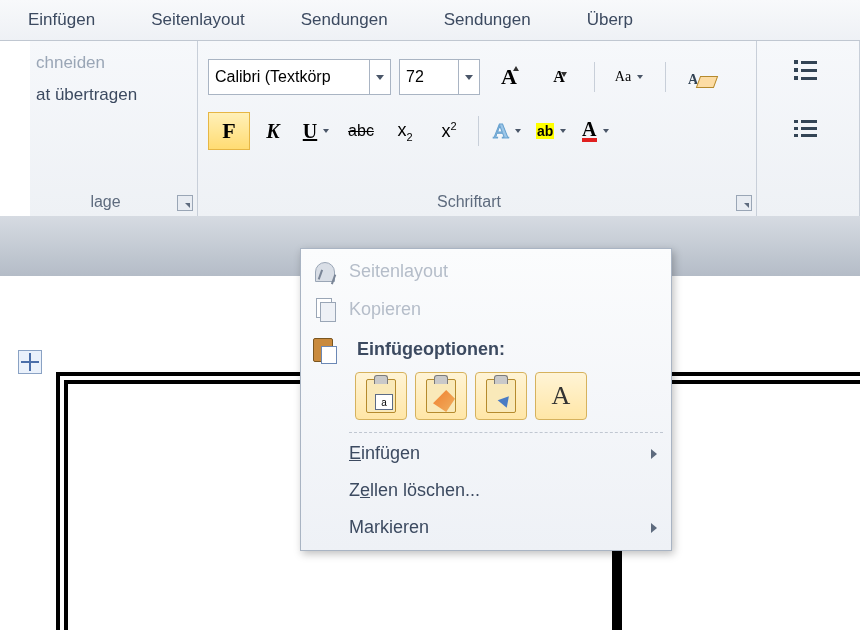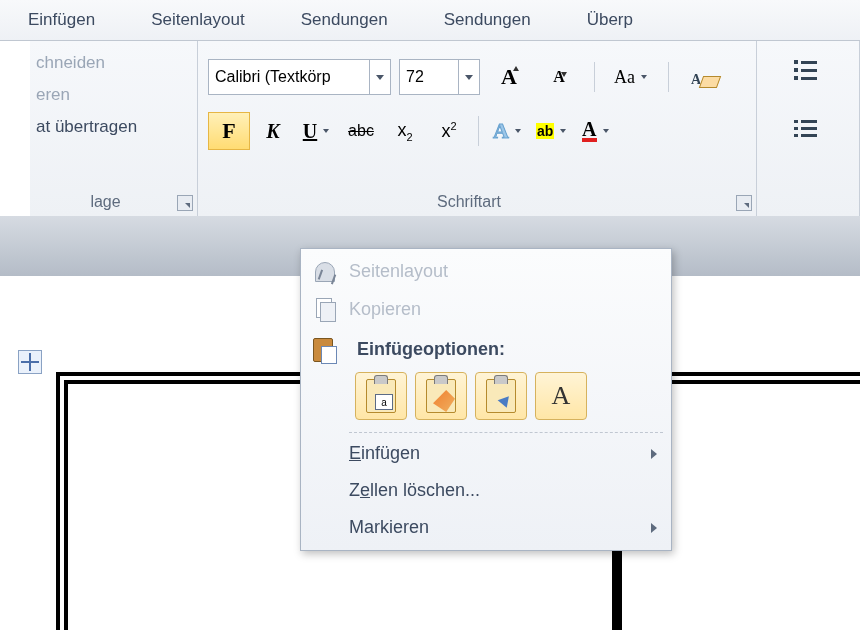--- a/index.html
+++ b/index.html
@@ -151,21 +151,21 @@
     position: relative;
   }
   .grow-a::after { content: ""; position:absolute; right:-2px; top:2px; border-left:3px solid transparent;border-right:3px solid transparent;border-bottom:5px solid #333;}
   .shrink-a {
     font-family: "Times New Roman", serif;
     font-size: 16px;
     font-weight: bold;
     position: relative;
   }
   .shrink-a::after { content:""; position:absolute; right:-2px; top:4px; border-left:3px solid transparent;border-right:3px solid transparent;border-top:5px solid #333;}
-  .aa-case { font-family:"Times New Roman",serif; font-size:18px; }
+  .aa-case { font-family:"Times New Roman",serif; font-size:14px; }
   .clear-fmt {
     width: 30px; height: 22px; position: relative;
   }
   .clear-fmt::before {
     content:"A"; font-family:"Times New Roman",serif; font-weight:bold;
     position:absolute; left:2px; bottom:0; font-size:14px; color:#345;
   }
   .clear-fmt::after {
     content:""; position:absolute; right:0; bottom:0;
     width:16px;height:10px;background:#fcdca4;border:1px solid #b58a2d;
@@ -351,21 +351,20 @@
   <div class="tab">Einfügen</div>
   <div class="tab">Seitenlayout</div>
   <div class="tab">Sendungen</div>
   <div class="tab">Sendungen</div>
   <div class="tab">Überp</div>
 </div>
 
 <div class="ribbon">
   <div class="group clip-group">
     <div class="clip-item light">chneiden</div>
-    <div class="clip-item light">eren</div>
     <div class="clip-item">at übertragen</div>
     <div class="group-label">lage</div>
     <div class="dialog-launcher"></div>
   </div>
 
   <div class="group font-group">
     <div class="font-row1">
       <div class="combo font-name">
         <input value="Calibri (Textkörp" style="">
         <div class="dd"></div>

